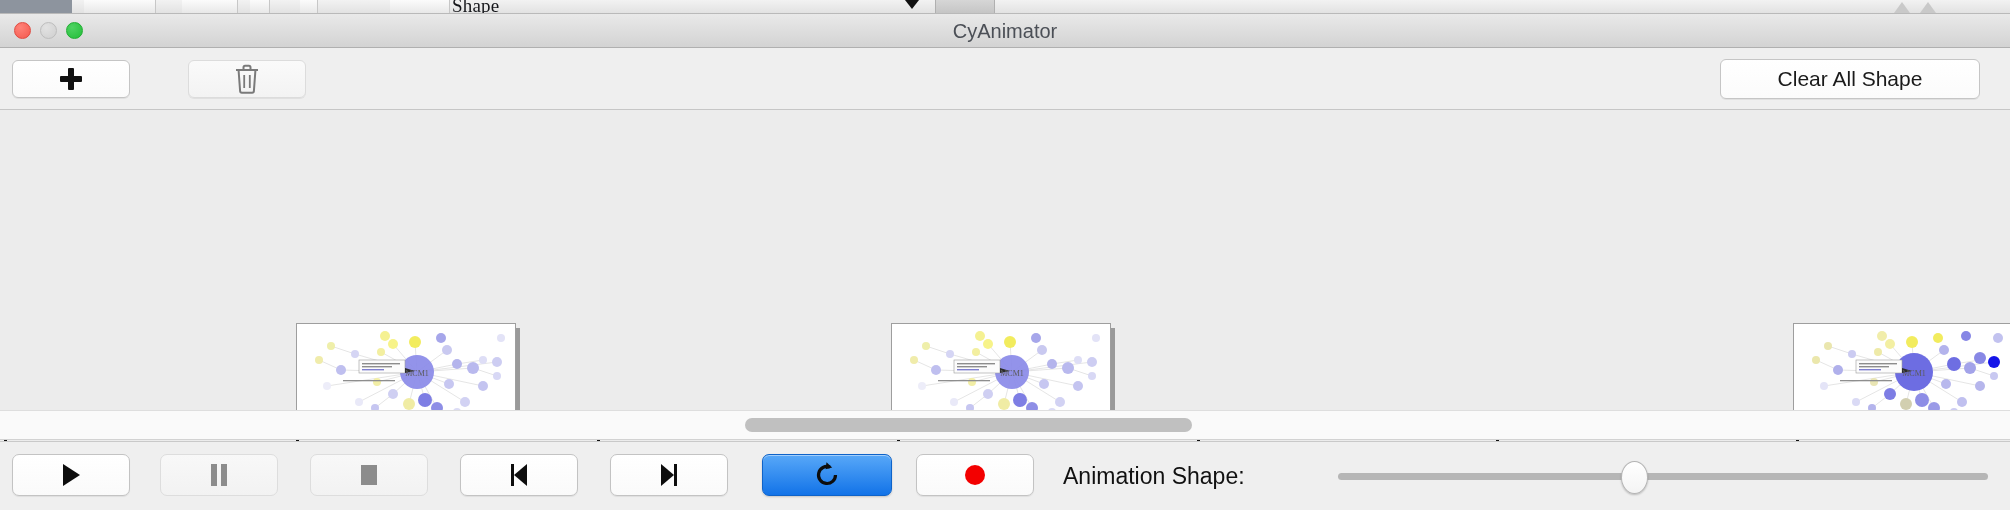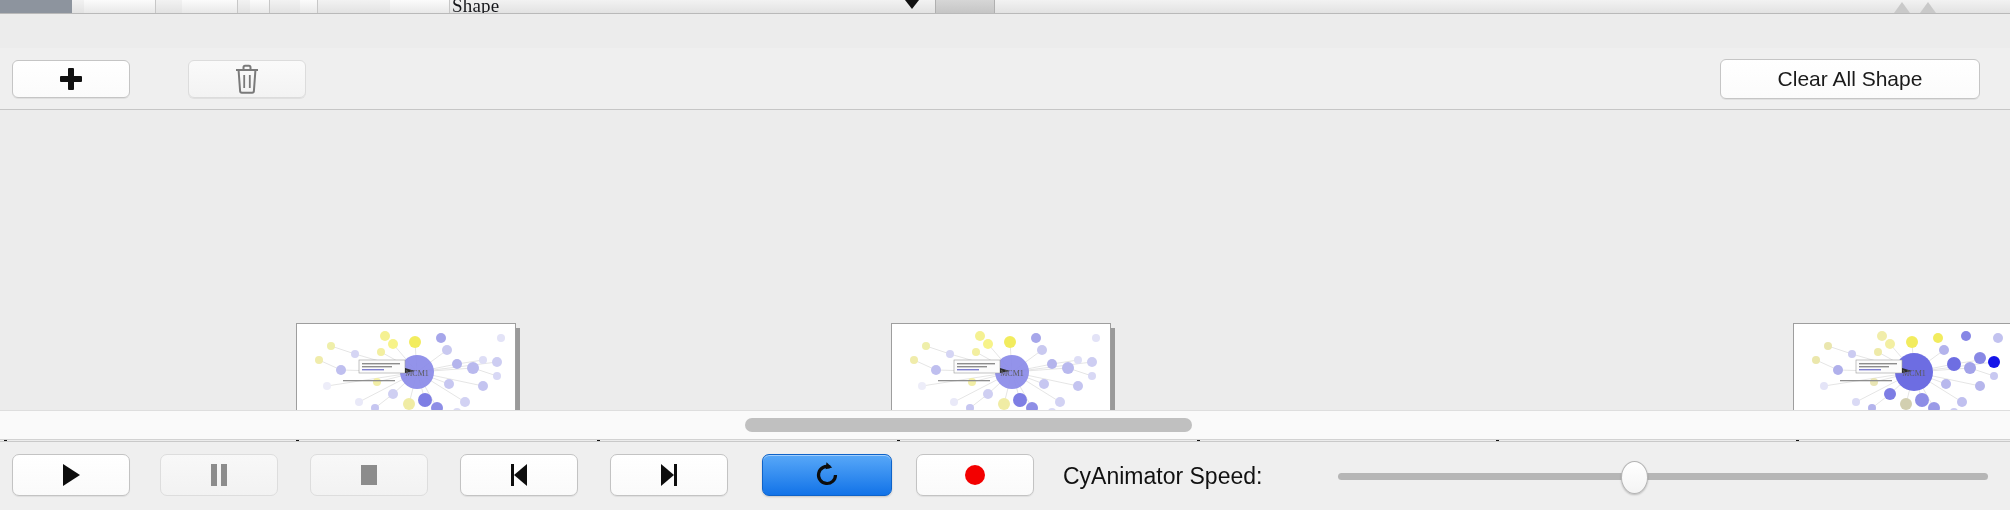--- a/index.html
+++ b/index.html
@@ -215,20 +215,28 @@
     <div class="bg-chip" style="left:390px;width:60px;"></div>
     <div class="bg-shape-label">Shape</div>
     <div class="bg-caret"></div>
     <div class="bg-tabs"></div>
     <div class="bg-right-arrows">
       <span style="left:0;"></span>
       <span style="left:26px;"></span>
     </div>
   </div>
 
+  <div class="titlebar">
+    <div class="traffic">
+      <span class="tl tl-close"></span>
+      <span class="tl tl-min"></span>
+      <span class="tl tl-max"></span>
+    </div>
+    <div class="window-title">CyAnimator</div>
+  </div>
 
   <div class="toolbar">
 
     <div class="btn btn-add">
       <span class="plus"></span>
 
     </div>
 
     <div class="btn btn-flat btn-delete">
       <svg class="ic" width="26" height="30" viewBox="0 0 26 30">
@@ -505,21 +513,21 @@
 
     </div>
 
     <div class="cbtn cbtn-on" style="left:916px;width:118px;">
       <svg class="ic" width="24" height="24" viewBox="0 0 24 24">
         <circle cx="12" cy="12" r="10" fill="#f30000"></circle>
       </svg>
 
     </div>
 
-    <div class="speed-label">CyAnimator Speed:</div>
+    <div class="speed-label">Animation Shape:</div>
 
     <div class="slider">
       <div class="slider-track"></div>
       <div class="slider-knob"></div>
     </div>
   </div>
 
 </div>
 
 </body></html>

